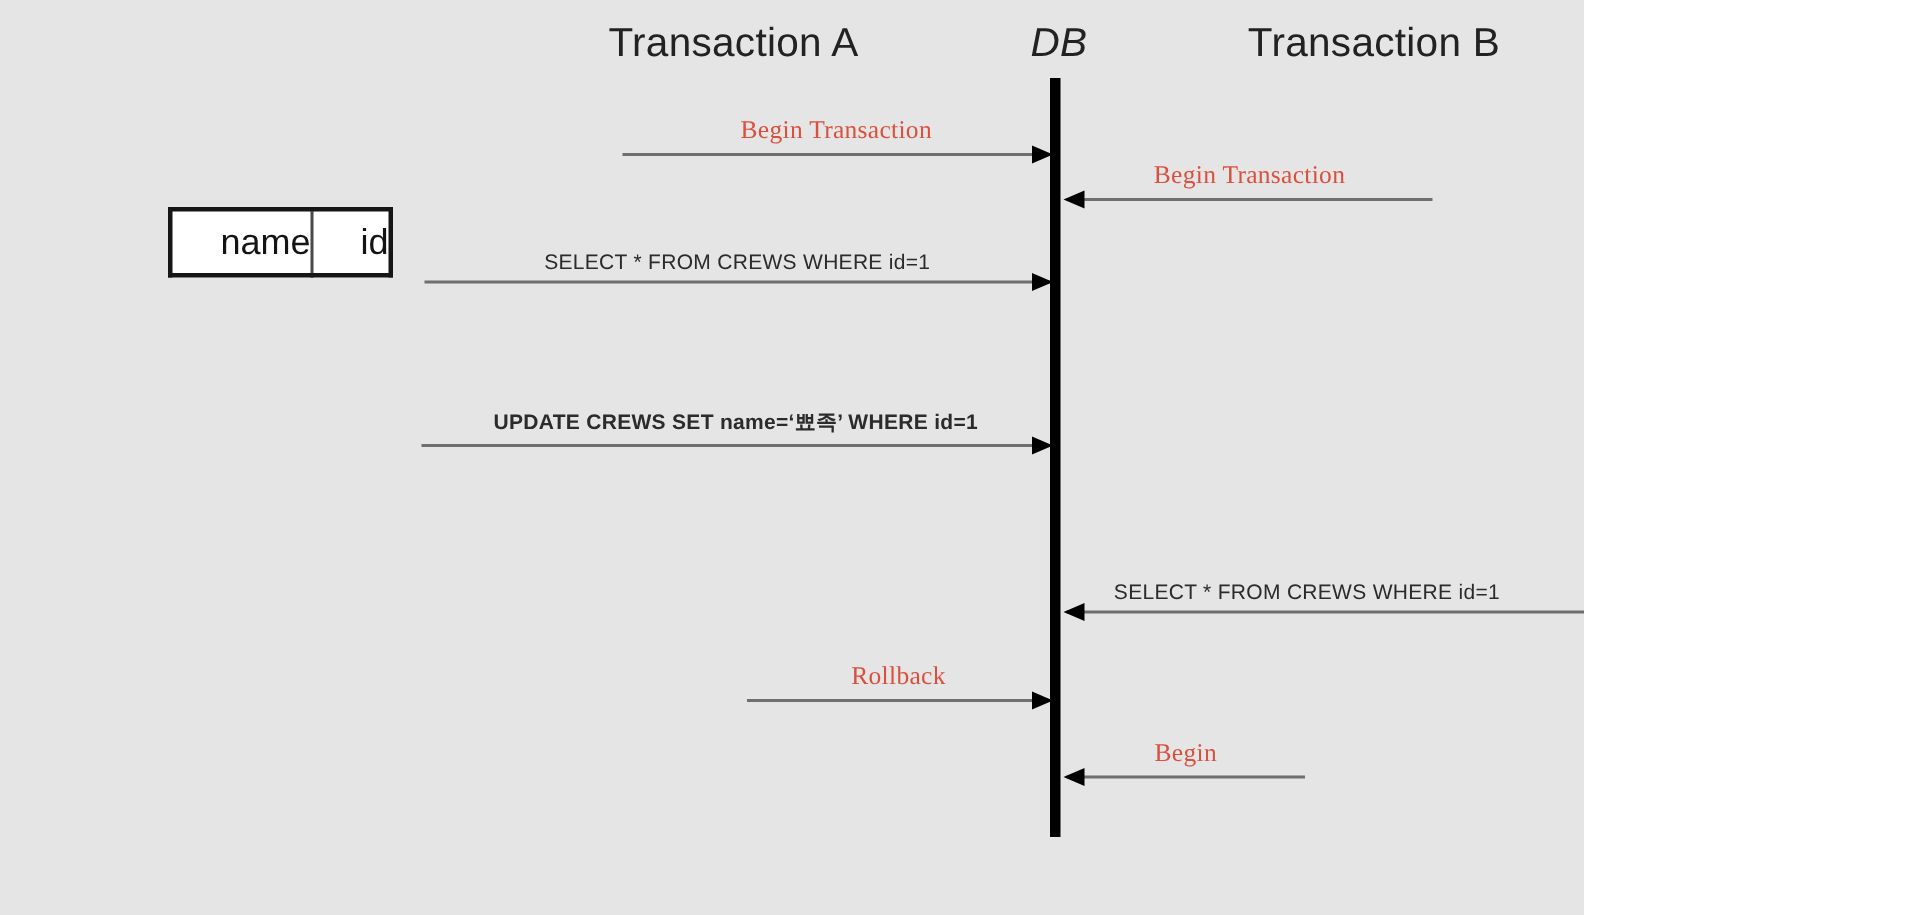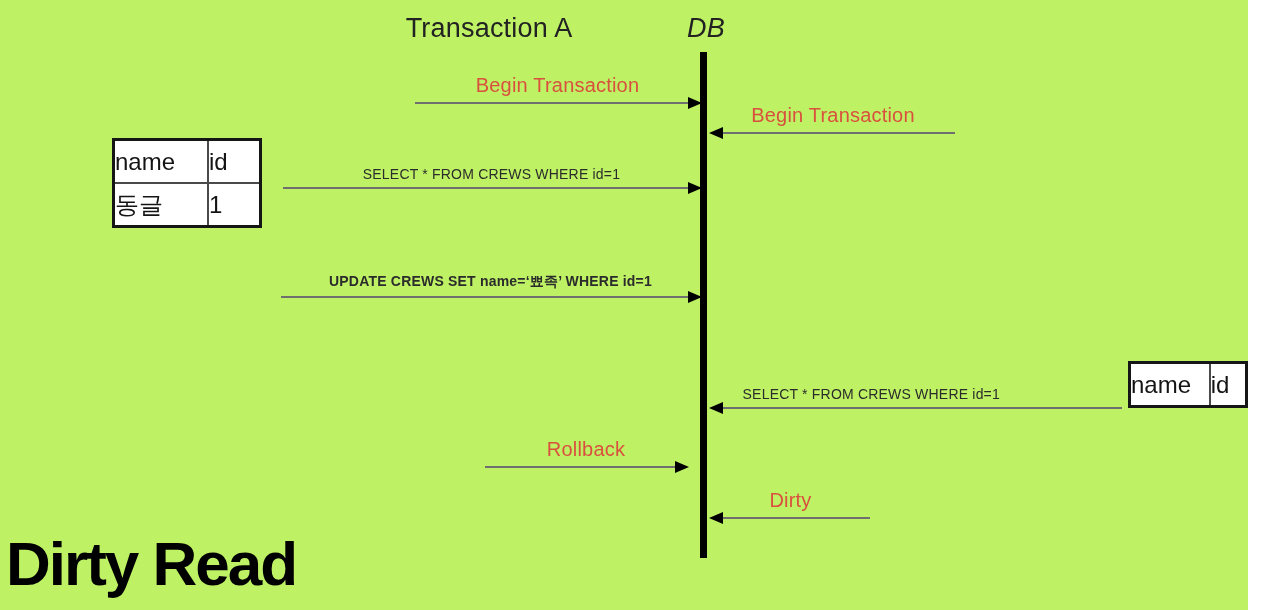--- a/index.html
+++ b/index.html
@@ -1,20 +1,20 @@
 <!DOCTYPE html>
 <html style="--accent-red: #d9503e; --line-gray: #6f6f6f; --ink: #141414;"><head>
 <meta charset="utf-8">
 <style>
   html, body { margin: 0; padding: 0; }
   .stage {
     position: relative;
-    width: 1248px;
+    width: 1056px;
     height: 610px;
-    background: #bef264;
+    background: #e5e5e5;
     font-family: "Liberation Sans", sans-serif;
     overflow: hidden;
   }
 
   
   .lane-hdr {
     position: absolute;
     top: 13px;
     transform: translateX(-50%);
     font-size: 27px;
@@ -45,51 +45,52 @@
     left: 50%;
     transform: translateX(-50%);
     bottom: 7px;
     white-space: nowrap;
     font-size: 14px;
     color: #2b2b2b;
     letter-spacing: 0.2px;
   }
   .msg .lbl.red {
     color: var(--accent-red, #d9503e);
-    font-size: 20px;
+    font-size: 17px;
+    font-family: Liberation Serif, serif;
   }
   .msg .head {
     position: absolute;
     top: -7px;
     width: 0; height: 0;
     border-top: 6px solid transparent;
     border-bottom: 6px solid transparent;
   }
   .msg.to-right .head { right: -2px; border-left: 14px solid #000; }
   .msg.to-left  .head { left: -2px;  border-right: 14px solid #000; }
 
   .a1 { left: 415px; top: 102px; width: 285px; }
   .a2 { left: 711px; top: 132px; width: 244px; }
   .a3 { left: 283px; top: 187px; width: 417px; }
   .a4 { left: 281px; top: 296px; width: 419px; font-weight: bold; }
   .a5 { left: 711px; top: 407px; width: 411px; }
   .a5 .lbl { left: 39%; }
-  .a6 { left: 485px; top: 466px; width: 202px; }
+  .a6 { left: 498px; top: 466px; width: 202px; }
   .a7 { left: 711px; top: 517px; width: 159px; }
 
   
   .crew-table {
     position: absolute;
     border-collapse: collapse;
     background: #ffffff;
     border: 3px solid #161616;
   }
   .crew-table td {
     border: 2px solid #4a4a4a;
-    text-align: left;
+    text-align: right;
     vertical-align: middle;
     font-size: 24px;
     color: #141414;
     padding: 0;
     height: 41px;
   }
   .left-table  { left: 112px;  top: 138px; }
   .right-table { left: 1128px; top: 361px; }
   .left-table  .col-name { width: 92px; }
   .left-table  .col-id   { width: 50px; }
@@ -108,20 +109,21 @@
     white-space: nowrap;
   }
 </style>
 </head>
 <body>
 
 <div class="stage">
 
   <div class="lane-hdr hdr-a">Transaction A</div>
   <div class="lane-hdr hdr-db">DB</div>
+  <div class="lane-hdr hdr-b">Transaction B</div>
 
   <div class="lifeline"></div>
 
   <div class="msg a1 to-right">
     <span class="lbl red">Begin Transaction</span>
     <span class="head"></span>
   </div>
 
   <div class="msg a2 to-left">
     <span class="lbl red">Begin Transaction</span>
@@ -142,41 +144,36 @@
     <span class="lbl">SELECT * FROM CREWS WHERE id=1</span>
     <span class="head"></span>
   </div>
 
   <div class="msg a6 to-right">
     <span class="lbl red">Rollback</span>
     <span class="head"></span>
   </div>
 
   <div class="msg a7 to-left">
-    <span class="lbl red">Dirty</span>
+    <span class="lbl red">Begin</span>
     <span class="head"></span>
   </div>
 
   <table class="crew-table left-table">
     <tbody>
         <tr>
       <td class="col-name">name</td>
       <td class="col-id">id</td>
-    </tr>
-    <tr>
-      <td>동글</td>
-      <td>1</td>
     </tr>
   </tbody>
     </table>
 
   <table class="crew-table right-table">
     <tbody>
         <tr>
       <td class="col-name">name</td>
       <td class="col-id">id</td>
     </tr>
   </tbody>
     </table>
 
-  <div class="caption">Dirty Read</div>
 
 </div>
 
 </body></html>

